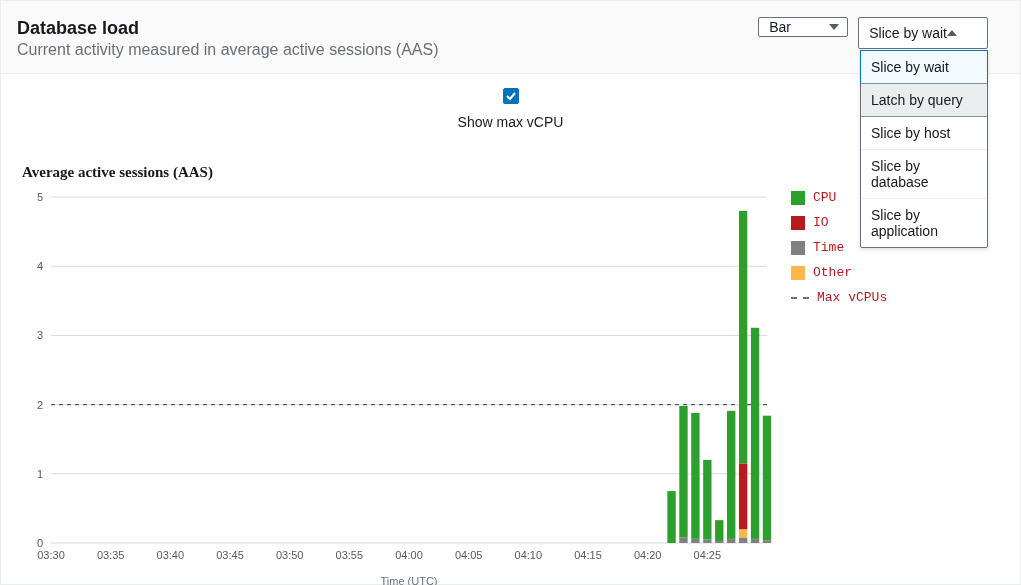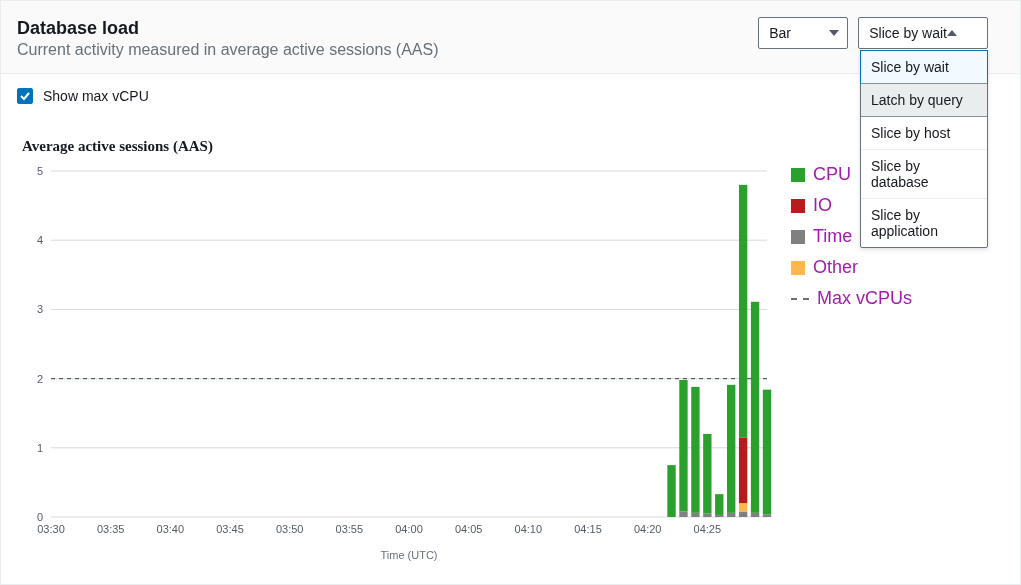--- a/index.html
+++ b/index.html
@@ -37,21 +37,21 @@
     color: #687078;
     margin: 0;
   }
   .hright {
     display: flex;
     gap: 10px;
     align-items: flex-start;
     position: relative;
   }
   .select {
-    height: 32px;
+    height: 20px;
     min-width: 90px;
     padding: 0 30px 0 10px;
     border: 1px solid #687078;
     border-radius: 2px;
     background: #fff;
     display: flex;
     align-items: center;
     font-size: 14px;
     cursor: pointer;
     position: relative;
@@ -108,20 +108,21 @@
     border-bottom: 1px solid #879196;
   }
   .body {
     padding: 14px 16px 0 16px;
   }
   .checkbox-row {
     display: flex;
     align-items: center;
     gap: 10px;
     margin-bottom: 26px;
+    flex-direction: column;
   }
   .cb {
     width: 16px;
     height: 16px;
     border: 1px solid #0073bb;
     background: #0073bb;
     border-radius: 2px;
     display: flex;
     align-items: center;
     justify-content: center;
@@ -141,22 +142,23 @@
     font-size: 15px;
     margin: 8px 0 10px 5px;
     font-family: Liberation Serif, serif;
   }
   svg.chart {
     display: block;
   }
   .legend {
     margin-left: 14px;
     margin-top: 34px;
-    font-size: 18px;
-    color: #a21caf;
+    font-size: 13px;
+    color: #b91c1c;
+    font-family: Liberation Mono, monospace;
   }
   .leg-row {
     display: flex;
     align-items: center;
     gap: 8px;
     margin-bottom: 10px;
   }
   .swatch {
     width: 14px;
     height: 14px;

